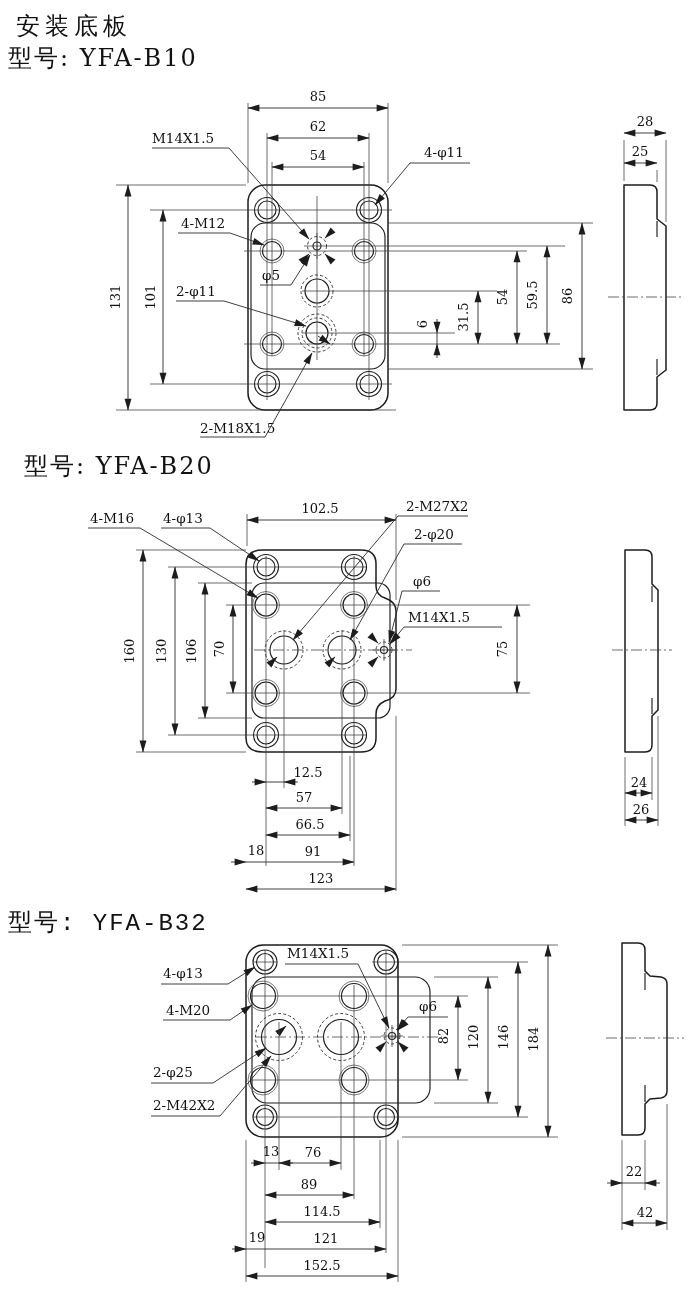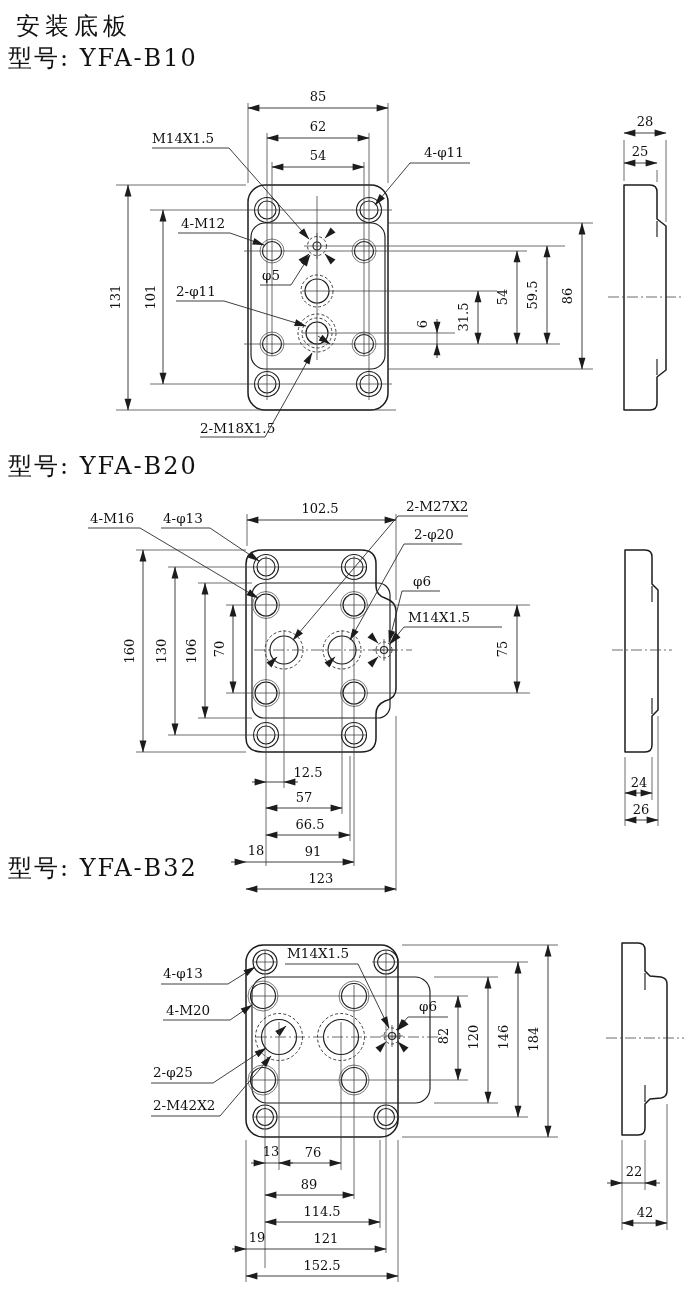--- a/index.html
+++ b/index.html
@@ -1,22 +1,22 @@
 <!DOCTYPE html>
 <html><head>
 <meta charset="utf-8">
 <style>
   html,body{margin:0;padding:0;background:#ffffff;}
   .frame{position:relative;width:700px;height:1300px;background:#fff;overflow:hidden;
          font-family:"DejaVu Serif",serif;}
   .title{position:absolute;color:#111;white-space:nowrap;}
   #t-main{left:16px;top:10px;font-size:24px;letter-spacing:5px;}
   #t-b10{left:8px;top:42px;font-size:24px;letter-spacing:2px;}
-  #t-b20{left:8px;top:450px;font-size:24px;letter-spacing:2px;}
-  #t-b32{left:8px;top:852px;font-size:24px;letter-spacing:2px;}
+  #t-b20{left:24px;top:450px;font-size:24px;letter-spacing:2px;}
+  #t-b32{left:8px;top:906px;font-size:24px;letter-spacing:2px;font-family:Liberation Mono, monospace;}
   svg{position:absolute;left:0;top:0;}
   .ol{fill:none;stroke:#1c1c1c;stroke-width:1.5;stroke-linejoin:round;}
   .o2{fill:none;stroke:#1c1c1c;stroke-width:1.15;}
   .o3{fill:none;stroke:#6a6a6a;stroke-width:0.9;}
   .dsh{fill:none;stroke:#2a2a2a;stroke-width:0.9;stroke-dasharray:3 2.2;}
   .tl{stroke:#3c3c3c;stroke-width:0.75;fill:none;}
   .cl{stroke:#3c3c3c;stroke-width:0.75;fill:none;stroke-dasharray:11 3 2 3;}
   .dl{stroke:#2a2a2a;stroke-width:0.9;fill:none;}
   text.dt{font-family:"DejaVu Serif",serif;font-size:13px;fill:#101010;}
   text.lt{font-family:"DejaVu Serif",serif;font-size:13.5px;fill:#101010;}

